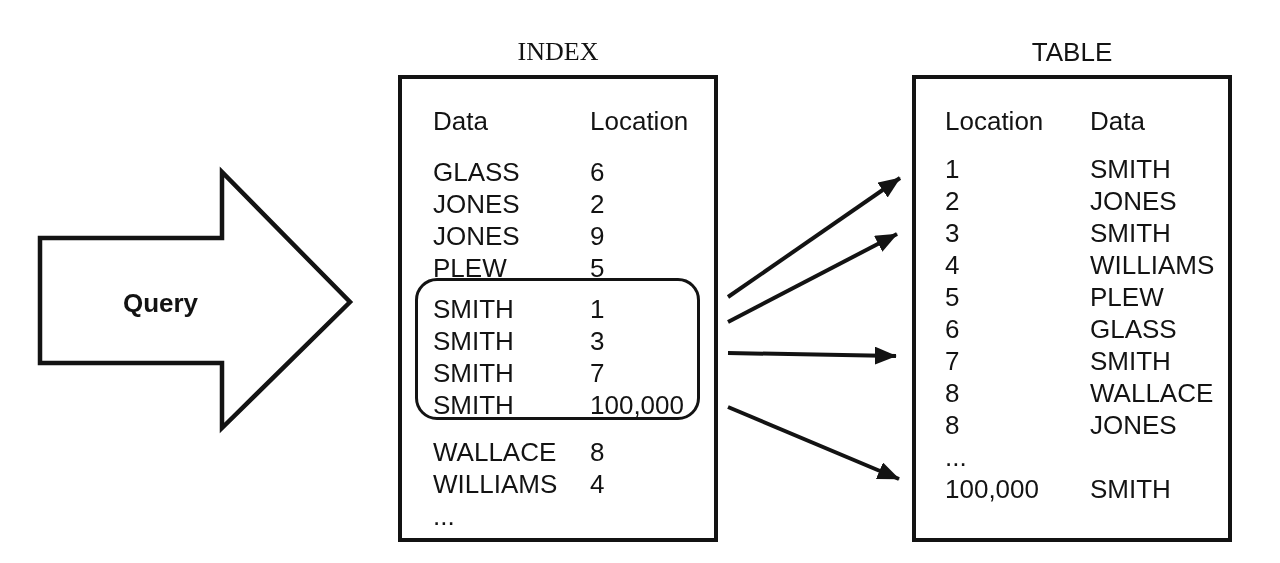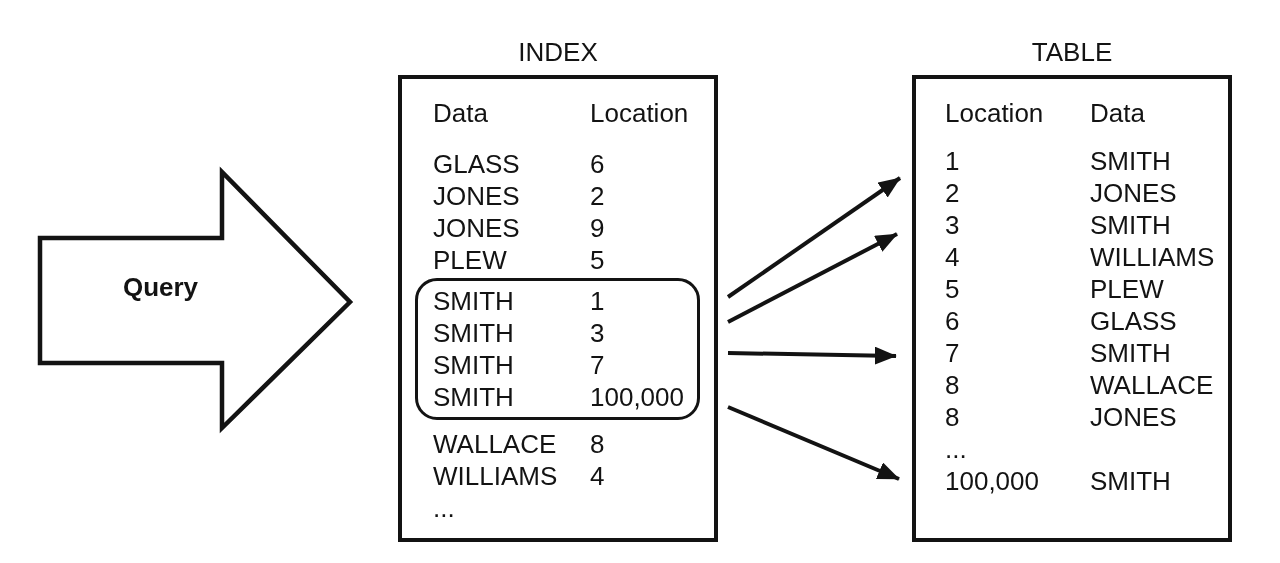--- a/index.html
+++ b/index.html
@@ -5,52 +5,52 @@
   :root { --ink: #131313; --bg: #ffffff; }
   * { margin: 0; padding: 0; box-sizing: border-box; }
   html, body { width: 1280px; height: 563px; background: var(--bg); overflow: hidden; }
   body { font-family: "Liberation Sans", sans-serif; color: var(--ink); position: relative; }
 
   .overlay { position: absolute; left: 0; top: 0; width: 1280px; height: 563px;
              color: var(--ink); pointer-events: none; }
 
   .panel-title { position: absolute; top: 37px; width: 320px; text-align: center;
                  font-size: 26px; line-height: 30px; }
-  #index-title { left: 398px; }
+  #index-title { left: 398px; font-family: Liberation Serif, serif; }
   #table-title { left: 912px; text-align: center; }
 
   .panel { position: absolute; top: 75px; width: 320px; height: 467px;
            border: 4px solid var(--ink); background: var(--bg); }
   #index-panel { left: 398px; }
   #table-panel { left: 912px; }
 
   .hdr, .row { position: relative; height: 32px; line-height: 32px; font-size: 26px;
                white-space: nowrap; }
-  .c1, .c2 { position: absolute; top: 0; }
+  .c1, .c2 { position: absolute; top: 8px; }
 
   
   #index-panel .hdr { margin-top: 18px; }
   #index-panel .c1 { left: 31px; }
   #index-panel .c2 { left: 188px; }
   #index-rows-top { margin-top: 19px; }
 
   
   #smith-group { margin-top: 2px; margin-left: 13px; width: 285px;
                  border: 3px solid var(--ink); border-radius: 22px; padding: 4px 0; }
   #smith-group .c1 { left: 15px; }
   #smith-group .c2 { left: 172px; }
   #index-rows-bottom { margin-top: 8px; }
 
   
   #table-panel .hdr { margin-top: 18px; }
   #table-panel .c1 { left: 29px; }
   #table-panel .c2 { left: 174px; }
   #table-rows { margin-top: 16px; }
 
-  #query-label { position: absolute; left: 98px; top: 271px; width: 125px; height: 32px;
+  #query-label { position: absolute; left: 98px; top: 287px; width: 125px; height: 32px;
                  line-height: 32px; text-align: center; font-size: 26px; font-weight: bold; }
 </style>
 </head>
 <body>
 
 <svg class="overlay" viewBox="0 0 1280 563" xmlns="http://www.w3.org/2000/svg">
   <defs>
     <marker id="ah" markerWidth="8" markerHeight="6" refX="5.3" refY="2.25" orient="auto" markerUnits="strokeWidth">
       <path d="M0,0 L5.5,2.25 L0,4.5 z" fill="currentColor"></path>
     </marker>

